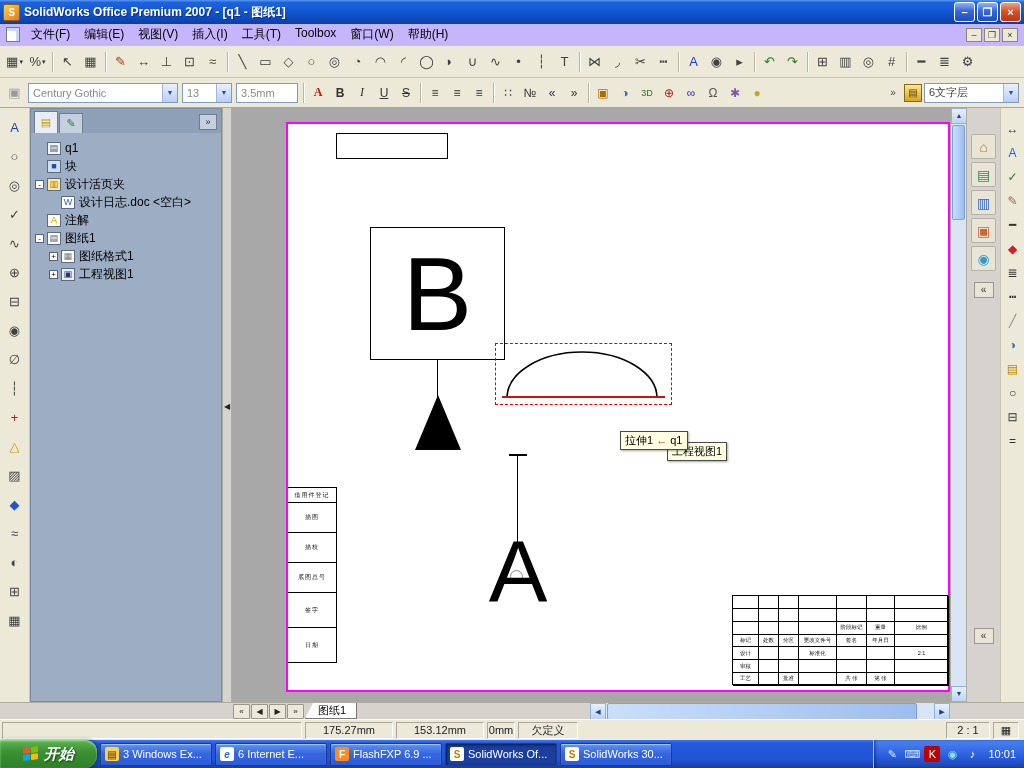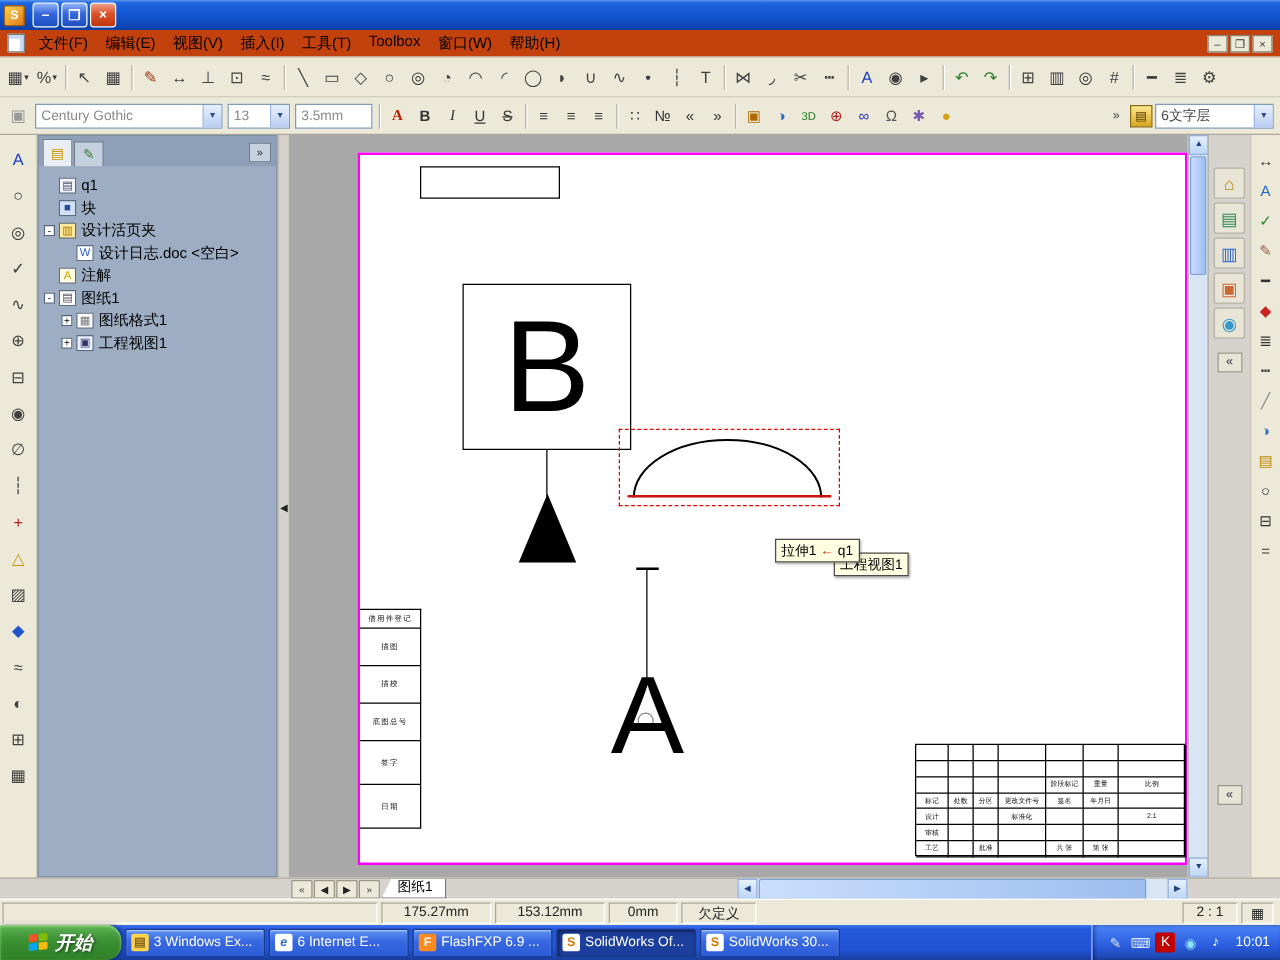--- a/index.html
+++ b/index.html
@@ -8,21 +8,21 @@
 
 
 .titlebar{position:absolute;left:0;top:0;width:1024px;height:24px;display:flex;align-items:center;padding:0 3px;
  background:linear-gradient(180deg,#5A96F0 0%,#1C64DE 10%,#1153CE 55%,#0B3FA8 100%);color:#fff;}
 .title-icon{width:17px;height:17px;margin-right:4px;border-radius:2px;background:linear-gradient(135deg,#FBD34A,#E07A1C);border:1px solid #9A5C10;display:flex;align-items:center;justify-content:center;font-size:10px;font-weight:bold;color:#fff;}
 .title-text{flex:1;font-size:12px;font-weight:bold;white-space:nowrap;overflow:hidden;text-shadow:1px 1px 1px rgba(0,30,90,.6);}
 .win-btn{width:21px;height:20px;margin-left:2px;border:1px solid #fff;border-radius:3px;display:flex;align-items:center;justify-content:center;font-size:11px;font-weight:bold;color:#fff;background:linear-gradient(180deg,#8FB4F9,#3566DB 45%,#1E4FC0);}
 .win-btn.close{background:linear-gradient(180deg,#F0A088,#DB512A 45%,#BE3610);}
 
 
-.menubar{position:absolute;left:0;top:24px;width:1024px;height:22px;background:#c2410c;border-bottom:1px solid #C9C5B2;display:flex;align-items:center;padding:0 2px;}
+.menubar{position:absolute;left:0;top:24px;width:1024px;height:22px;background:#c4b5fd;border-bottom:1px solid #C9C5B2;display:flex;align-items:center;padding:0 2px;}
 .doc-icon{width:14px;height:15px;margin:0 4px;background:#fff;border:1px solid #7A7A7A;box-shadow:inset -3px 3px 0 #C8D8EE;}
 .menu-item{padding:3px 7px;font-size:12px;cursor:default;}
 .mdi-btns{margin-left:auto;display:flex;margin-right:4px;}
 .mdi-btn{width:16px;height:14px;margin-left:2px;border:1px solid #8A8775;background:#ECE9D8;font-size:9px;line-height:12px;text-align:center;color:#333;}
 
 
 .toolbar{position:absolute;left:0;width:1024px;background:#ECE9D8;display:flex;align-items:center;padding:0 3px;}
 .toolbar.row1{top:46px;height:32px;border-bottom:1px solid #C9C5B2;}
 .toolbar.row2{top:78px;height:30px;border-bottom:1px solid #ACA899;}
 .tb-btn{width:23px;height:23px;display:inline-flex;align-items:center;justify-content:center;font-size:13px;color:#404040;border:1px solid transparent;border-radius:2px;position:relative;}
@@ -126,20 +126,21 @@
 .wm1{font-size:30px;font-weight:bold;color:rgba(245,250,255,.92);-webkit-text-stroke:1.4px #2E9FD8;letter-spacing:1px;}
 .wm2{font-size:14px;font-weight:bold;color:#FF7A00;margin-top:4px;text-shadow:1px 1px 1px rgba(0,0,0,.4);}
 </style>
 </head>
 <body>
 
 <div class="window">
 
   <div class="titlebar">
     <span class="title-icon">S</span>
+    <span class="title-text">SolidWorks Office Premium 2007 - [q1 - 图纸1]</span>
     <span class="win-btn">–</span>
     <span class="win-btn">❐</span>
     <span class="win-btn close">×</span>
   </div>
 
   <div class="menubar">
     <span class="doc-icon"></span>
     <span style="display:flex">
         <span class="menu-item">文件(F)</span>
         <span class="menu-item">编辑(E)</span>
@@ -676,21 +677,21 @@
       <span class="sb-btn" style="left:0;top:0">◀</span>
       <span class="sb-thumb" style="left:17px;width:310px"></span>
       <span class="sb-btn" style="right:0;top:0">▶</span>
     </span>
   </div>
 
   <div class="statusbar">
       <span class="st-field" style="width: 300px;"></span>
       <span class="st-field" style="width: 88px; justify-content: center;">175.27mm</span>
       <span class="st-field" style="width: 88px; justify-content: center;">153.12mm</span>
-      <span class="st-field" style="width: 55px; justify-content: center;">0mm</span>
+      <span class="st-field" style="width: 28px; justify-content: center;">0mm</span>
       <span class="st-field" style="width: 60px; justify-content: center;">欠定义</span>
       <span class="st-gap"></span>
       <span class="st-field" style="width: 44px; justify-content: center;">2 : 1</span>
       <span class="st-field" style="width: 26px; justify-content: center;">▦</span>
     </div>
 
   <div class="taskbar">
     <div class="start-btn">
       <span class="flag">
         <span style="background:#F35325"></span>

